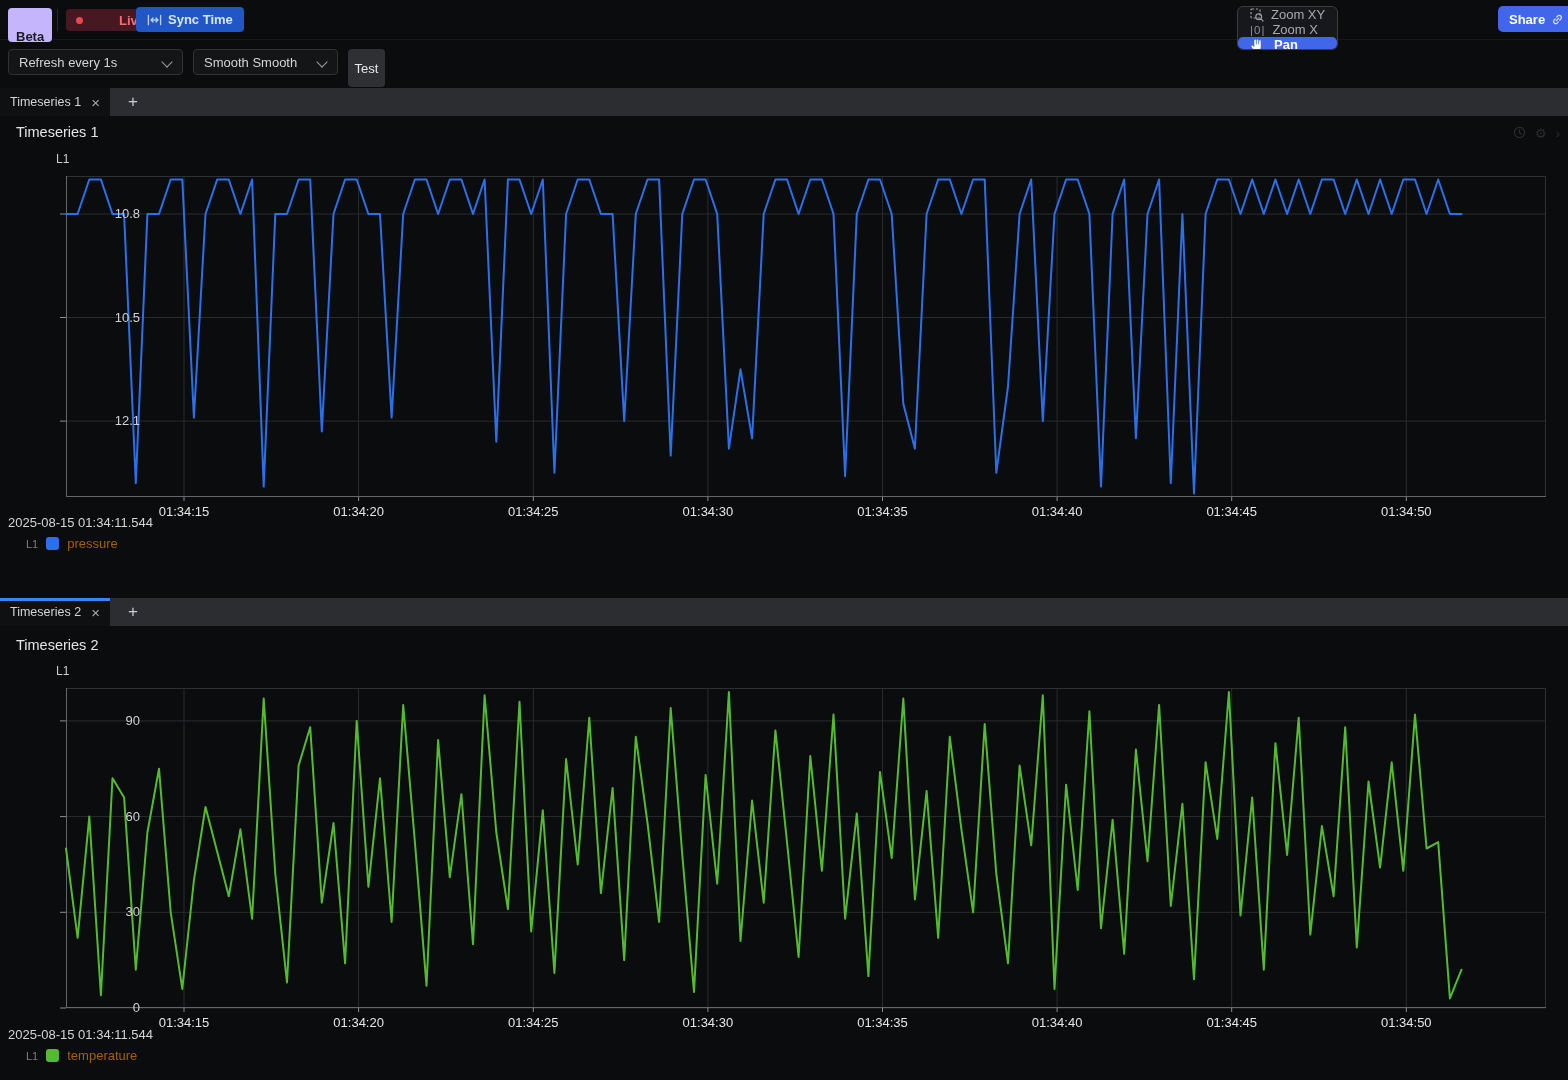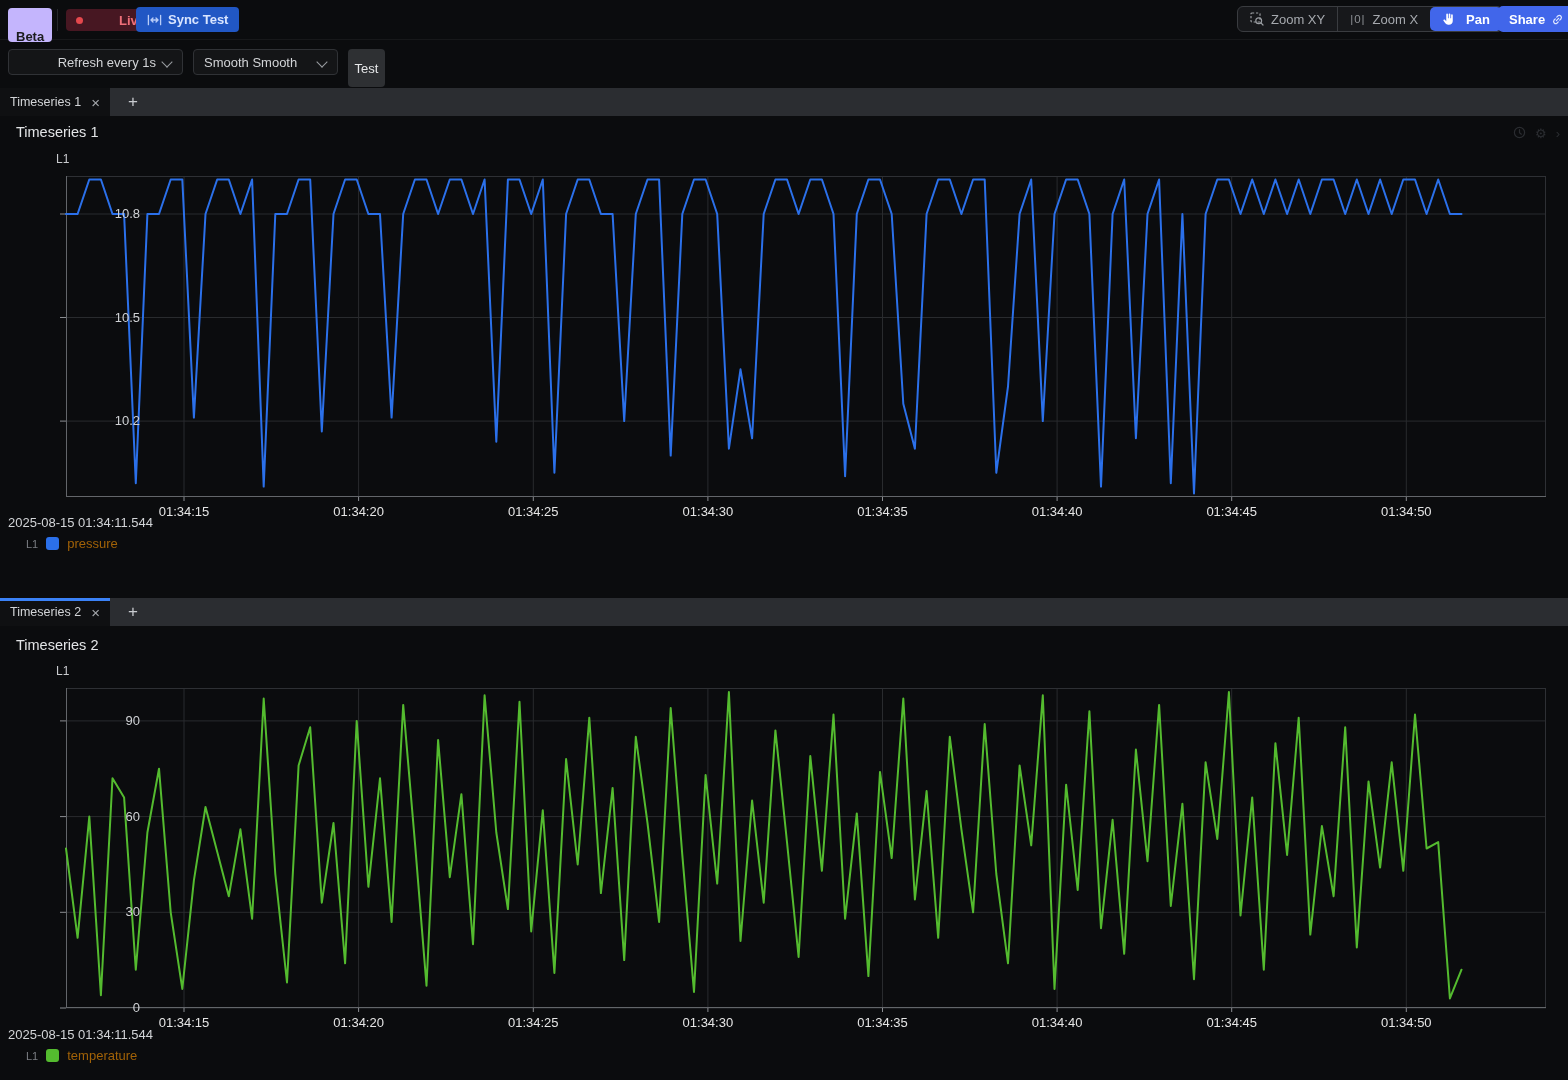--- a/index.html
+++ b/index.html
@@ -10,37 +10,37 @@
   
   .topbar { position:absolute; left:0; top:0; width:1568px; height:40px; border-bottom:1px solid #17181a; }
   .beta { position:absolute; left:8px; top:8px; height:23px; line-height:23px; padding:17px 8px;
           background:#c4b5fd; color:#1c1d1f; font-size:13px; font-weight:700; border-radius:4px; }
   .vdiv { position:absolute; left:57px; top:9px; width:1px; height:22px; background:#26282b; }
   .btn { display:inline-flex; align-items:center; gap:6px; border:none; cursor:pointer;
          font-family:inherit; font-size:13px; border-radius:4px; }
   .live { position:absolute; left:66px; top:9px; height:22px; padding:0 10px; background:#471722; color:#f0707a; font-weight:600;gap:36px; }
   .dot { width:7px; height:7px; border-radius:50%; background:#e5484d; display:inline-block; }
   .sync { position:absolute; left:136px; top:7px; height:25px; padding:0 11px; background:#2157c4; color:#d9e5ff; font-weight:600; border-radius:4px; }
-  .zoomgroup { position:absolute; left:1237px; top:6px; height:26px; display:flex; align-items:stretch;
-               border:1px solid #3a3c40; border-radius:6px; background:#17181b; overflow:hidden; }
+  .zoomgroup { position:absolute; left:1237px; top:6px; height:44px; display:flex; align-items:stretch;
+               border:1px solid #3a3c40; border-radius:6px; background:#17181b; overflow:hidden;flex-direction:column; }
   .zoomgroup .gbtn { display:flex; align-items:center; gap:7px; padding:0 12px; background:transparent;
                      color:#a6a9ae; border:none; font-size:13px; font-family:inherit; cursor:pointer; }
   .gdiv { width:1px; background:#3a3c40; }
   .pan { border-radius:5px; color:#fff !important; font-weight:600; }
   .share { position:absolute; left:1498px; top:6px; height:26px; padding:0 11px; color:#fff; font-weight:600; border-radius:5px; }
   .zx { font-size:11.5px; color:#8d9095; letter-spacing:1px; }
 
   
   .row2 { position:absolute; left:0; top:41px; width:1568px; height:46px; }
   .select { position:absolute; top:8px; height:26px; background:#141517; border:1px solid #303236;
             border-radius:4px; color:#d2d4d7; font-size:13px; display:flex; align-items:center;
             padding:0 26px 0 10px; cursor:pointer; }
   .select::after { content:""; position:absolute; right:11px; top:8px; width:7px; height:7px;
                    border-right:1.5px solid #9a9da2; border-bottom:1.5px solid #9a9da2; transform:rotate(45deg); }
-  .sel-refresh { left:8px; width:175px;justify-content:flex-end; }
+  .sel-refresh { left:8px; width:175px; }
   .sel-scroll { left:193px; width:145px; }
   .test { position:absolute; left:348px; top:8px; height:38px; width:37px; background:#2e3033; color:#e6e7e9;
           justify-content:center; }
 
   
   .panel { position:absolute; left:0; width:1568px; }
   .tabstrip { position:absolute; left:0; top:0; width:1568px; height:28px; background:#2b2d31; display:flex; }
   .tab { position:relative; width:110px; height:28px; background:#0f1012; display:flex; align-items:center;
          justify-content:space-between; padding:0 10px; cursor:pointer; }
   .tab .tlabel { font-size:12.5px; color:#d2d4d7; white-space:nowrap; }
@@ -73,21 +73,21 @@
     <button class="btn live">
       <span class="dot"></span>
       <span>Live</span>
     </button>
     <button class="btn sync">
       <span style="display:inline-flex">
         <svg width="15" height="12" viewBox="0 0 16 12" fill="none" stroke="#b9cdf8" stroke-width="1.4" stroke-linecap="round" stroke-linejoin="round">
           <path d="M1.5 1v10M14.5 1v10M4.2 6h7.6M6.4 3.8 4.2 6l2.2 2.2M9.6 3.8 11.8 6 9.6 8.2"></path>
         </svg>
       </span>
-      <span>Sync Test</span>
+      <span>Sync Time</span>
     </button>
 
     <div class="zoomgroup">
       <button class="gbtn">
         <span style="display:inline-flex">
           <svg width="14" height="14" viewBox="0 0 14 14" fill="none" stroke="#9a9da2" stroke-width="1.2">
             <rect x="1" y="1" width="9" height="9" rx="1" stroke-dasharray="2.2 1.8"></rect>
             <circle cx="8.7" cy="8.7" r="2.9"></circle>
             <path d="M10.9 10.9 13 13" stroke-linecap="round"></path>
           </svg>
@@ -174,21 +174,21 @@
           <line x1="816.5" y1="321" x2="816.5" y2="325" stroke="#8a8d92"></line>
           <line x1="991.1" y1="321" x2="991.1" y2="325" stroke="#8a8d92"></line>
           <line x1="1165.7" y1="321" x2="1165.7" y2="325" stroke="#8a8d92"></line>
           <line x1="1340.3" y1="321" x2="1340.3" y2="325" stroke="#8a8d92"></line>
           <polyline points="0.0,38.0 11.6,38.0 23.3,3.5 34.9,3.5 46.5,38.0 58.1,38.0 69.8,307.2 81.4,38.0 93.0,38.0 104.7,3.5 116.3,3.5 127.9,241.6 139.5,38.0 151.2,3.5 162.8,3.5 174.4,38.0 186.1,3.5 197.7,310.6 209.3,38.0 221.0,38.0 232.6,3.5 244.2,3.5 255.8,255.4 267.5,38.0 279.1,3.5 290.7,3.5 302.4,38.0 314.0,38.0 325.6,241.6 337.2,38.0 348.9,3.5 360.5,3.5 372.1,38.0 383.8,3.5 395.4,3.5 407.0,38.0 418.6,3.5 430.3,265.8 441.9,3.5 453.5,3.5 465.2,38.0 476.8,3.5 488.4,296.8 500.1,38.0 511.7,3.5 523.3,3.5 534.9,38.0 546.6,38.0 558.2,245.1 569.8,38.0 581.5,3.5 593.1,3.5 604.7,279.6 616.3,38.0 628.0,3.5 639.6,3.5 651.2,38.0 662.9,272.7 674.5,193.3 686.1,262.3 697.7,38.0 709.4,3.5 721.0,3.5 732.6,38.0 744.3,3.5 755.9,3.5 767.5,38.0 779.1,300.3 790.8,38.0 802.4,3.5 814.0,3.5 825.7,38.0 837.3,227.8 848.9,272.7 860.6,38.0 872.2,3.5 883.8,3.5 895.4,38.0 907.1,3.5 918.7,3.5 930.3,296.8 942.0,210.5 953.6,38.0 965.2,3.5 976.8,245.1 988.5,38.0 1000.1,3.5 1011.7,3.5 1023.4,38.0 1035.0,310.6 1046.6,38.0 1058.2,3.5 1069.9,262.3 1081.5,38.0 1093.1,3.5 1104.8,307.2 1116.4,38.0 1128.0,317.5 1139.6,38.0 1151.3,3.5 1162.9,3.5 1174.5,38.0 1186.2,3.5 1197.8,38.0 1209.4,3.5 1221.1,38.0 1232.7,3.5 1244.3,38.0 1255.9,3.5 1267.6,3.5 1279.2,38.0 1290.8,3.5 1302.5,38.0 1314.1,3.5 1325.7,38.0 1337.3,3.5 1349.0,3.5 1360.6,38.0 1372.2,3.5 1383.9,38.0 1395.5,38.0" fill="none" stroke="#2b70ea" stroke-width="2" stroke-linejoin="round" stroke-linecap="round"></polyline>
         </svg>
       </div>
     <div class="ylabels">
         <span style="top: 117.968px;">10.8</span>
         <span style="top: 221.516px;">10.5</span>
-        <span style="top: 325.065px;">10.2</span>
+        <span style="top: 325.065px;">12.1</span>
       </div>
     <div class="xlabels">
         <span style="left: 184.037px; top: 416px;">01:34:15</span>
         <span style="left: 358.647px; top: 416px;">01:34:20</span>
         <span style="left: 533.258px; top: 416px;">01:34:25</span>
         <span style="left: 707.869px; top: 416px;">01:34:30</span>
         <span style="left: 882.479px; top: 416px;">01:34:35</span>
         <span style="left: 1057.09px; top: 416px;">01:34:40</span>
         <span style="left: 1231.7px; top: 416px;">01:34:45</span>
         <span style="left: 1406.31px; top: 416px;">01:34:50</span>

